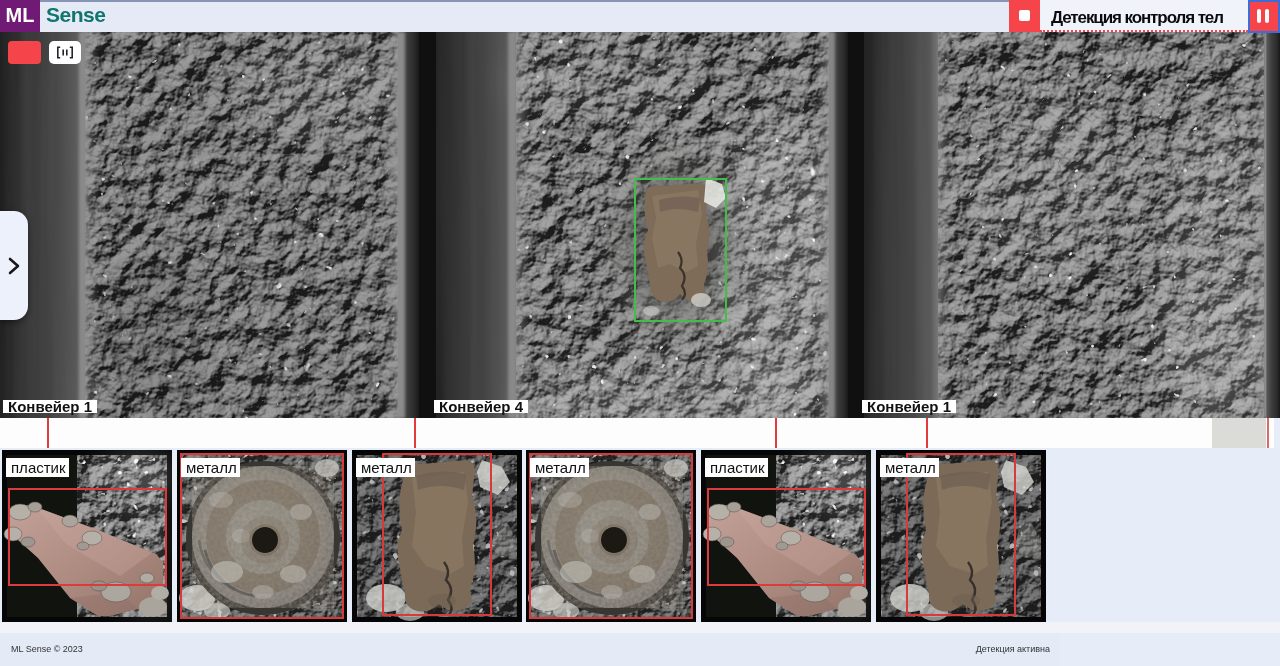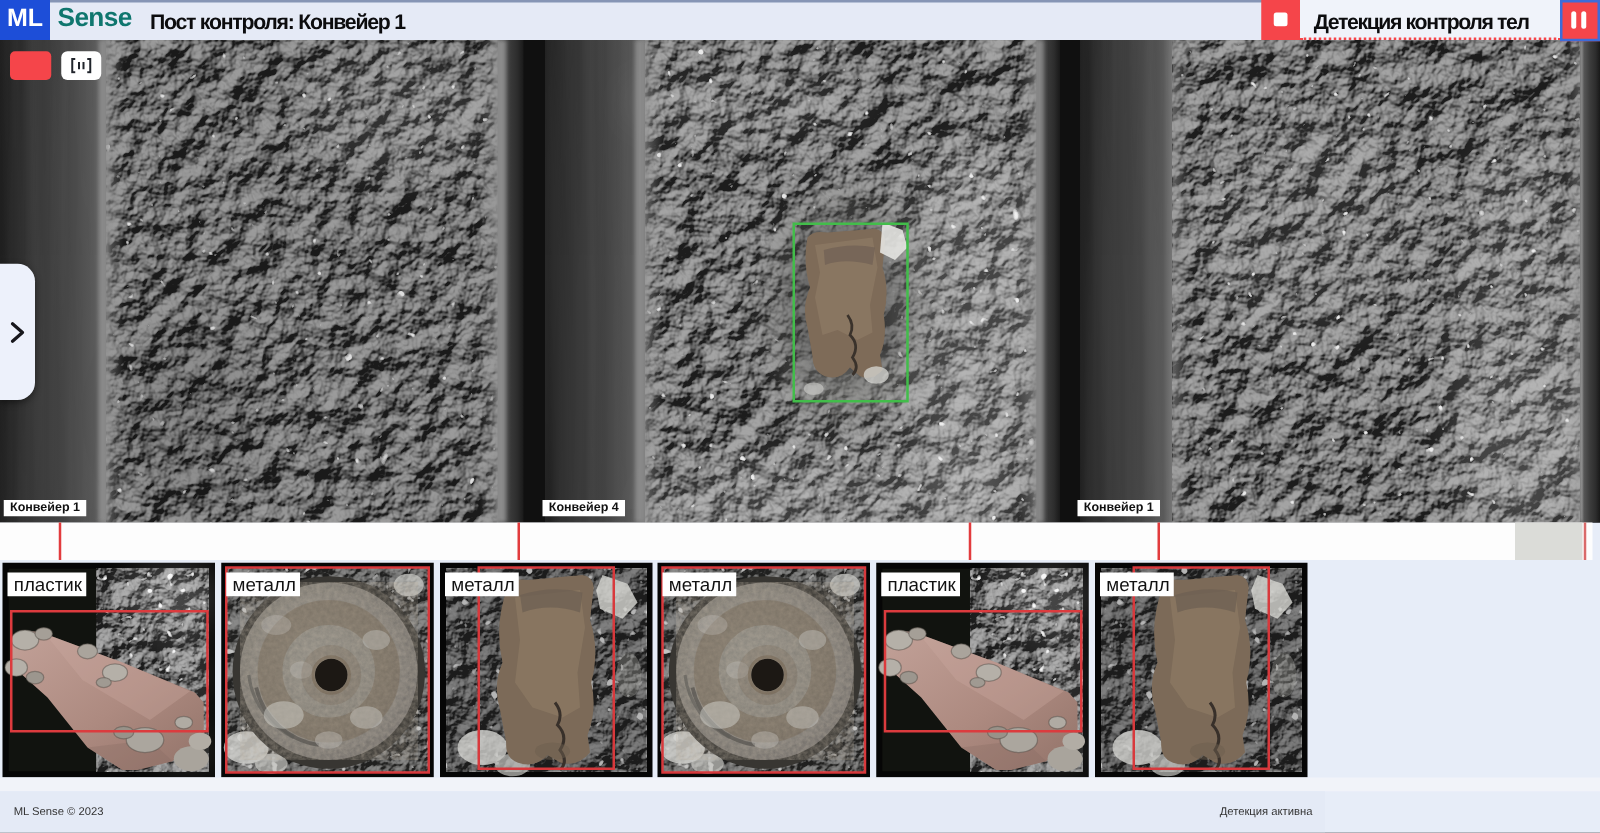--- a/index.html
+++ b/index.html
@@ -1,36 +1,36 @@
 <!DOCTYPE html>
 <html><head><meta charset="utf-8">
 <style>
 *{margin:0;padding:0;box-sizing:border-box}
 html,body{width:1280px;height:666px;overflow:hidden;background:#e7edf8;font-family:"Liberation Sans",sans-serif}
 #page{position:relative;width:1280px;height:666px}
 
 #hdr{position:absolute;left:0;top:0;width:1280px;height:32px;background:#e5eaf6}
 #hdr .topline{position:absolute;left:40px;top:0;width:1000px;height:2px;background:#8695b5}
-#logo{position:absolute;left:0;top:0;width:40px;height:32px;background:#1d4ed8;color:#fff;font-weight:bold;font-size:20px;text-align:center;line-height:31px}
+#logo{position:absolute;left:0;top:0;width:40px;height:32px;background:#701a75;color:#fff;font-weight:bold;font-size:20px;text-align:center;line-height:31px}
 #brand{position:absolute;left:46px;top:3px;font-size:21px;font-weight:bold;color:#0f766e;letter-spacing:-0.5px}
 #htitle{position:absolute;left:120px;top:8px;font-size:17px;letter-spacing:-1px;font-weight:bold;color:#0c0c0e}
 #stopbtn{position:absolute;left:1009px;top:0;width:31px;height:32px;background:#f5454a}
 #stopbtn i{position:absolute;left:10px;top:10px;width:11px;height:11px;background:#fff;border-radius:2px}
 #dettxt{position:absolute;left:1040px;top:0;width:208px;height:32px;background:#f0f3fa;border-bottom:2px dotted #f5454a}
 #dettxt span{position:absolute;left:11px;top:8px;font-size:17px;letter-spacing:-1.1px;font-weight:bold;color:#0c0c0e;white-space:nowrap}
 #pausebtn{position:absolute;left:1248px;top:0;width:32px;height:33px;background:#f5454a;border:2px solid #3e6cd9}
 #pausebtn i{position:absolute;left:7px;top:7px;width:4px;height:14px;background:#fff;border-radius:2px}
 #pausebtn i+i{left:15px}
 
 #feeds{position:absolute;left:0;top:32px;width:1280px;height:386px;background:#000}
 #redbtn{position:absolute;left:8px;top:9px;width:33px;height:23px;background:#f5454a;border-radius:4px}
 #codebtn{position:absolute;left:49px;top:9px;width:32px;height:23px;background:#fff;border-radius:5px}
 #flyout{position:absolute;left:0;top:179px;width:28px;height:109px;background:#edf1fb;border-radius:0 14px 14px 0;box-shadow:0 2px 6px rgba(0,0,0,.45)}
 #flyout svg{position:absolute;left:7px;top:45px}
-.feedlabel{position:absolute;height:13px;background:#fff;color:#111;font-size:10px;font-weight:bold;line-height:13px;padding:0 5px;white-space:nowrap}
+.feedlabel{position:absolute;height:13px;background:#fff;color:#111;font-size:15px;font-weight:bold;line-height:13px;padding:0 5px;white-space:nowrap}
 
 #tl{position:absolute;left:0;top:418px;width:1274px;height:30px;background:#fdfdfd}
 .tick{position:absolute;top:0;width:2px;height:30px;background:#e23b3d}
 #tlthumb{position:absolute;left:1212px;top:0;width:54px;height:30px;background:#dbdcd8}
 #tlcur{position:absolute;left:1267px;top:0;width:2px;height:30px;background:#d96a6a}
 
 #thumbs{position:absolute;left:0;top:450px;width:1212px;height:172px}
 
 #prefoot{position:absolute;left:0;top:622px;width:1280px;height:11px;background:#f1f3f9}
 #foot{position:absolute;left:0;top:633px;width:1060px;height:33px;background:#e4eaf6}
@@ -323,21 +323,20 @@
 <div id="prefoot"></div>
 <div id="foot">
       <span class="l">ML Sense © 2023</span>
       <span class="r">Детекция активна</span>
     </div>
 
 <div id="hdr">
  <div class="topline"></div>
  <div id="logo">ML</div>
  <div id="brand">Sense</div>
- <div id="htitle">Пост контроля: Конвейер 1</div>
  <div id="stopbtn">
         <i></i>
       </div>
  <div id="dettxt">
         <span>Детекция контроля тел</span>
       </div>
  <div id="pausebtn">
         <i></i>
         <i></i>
       </div>

